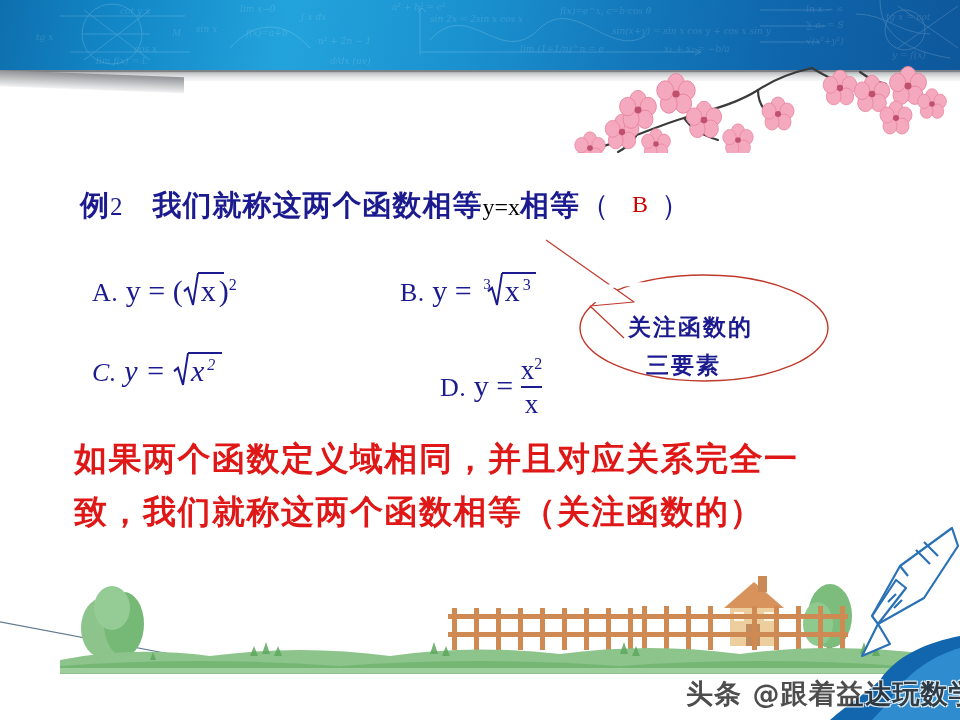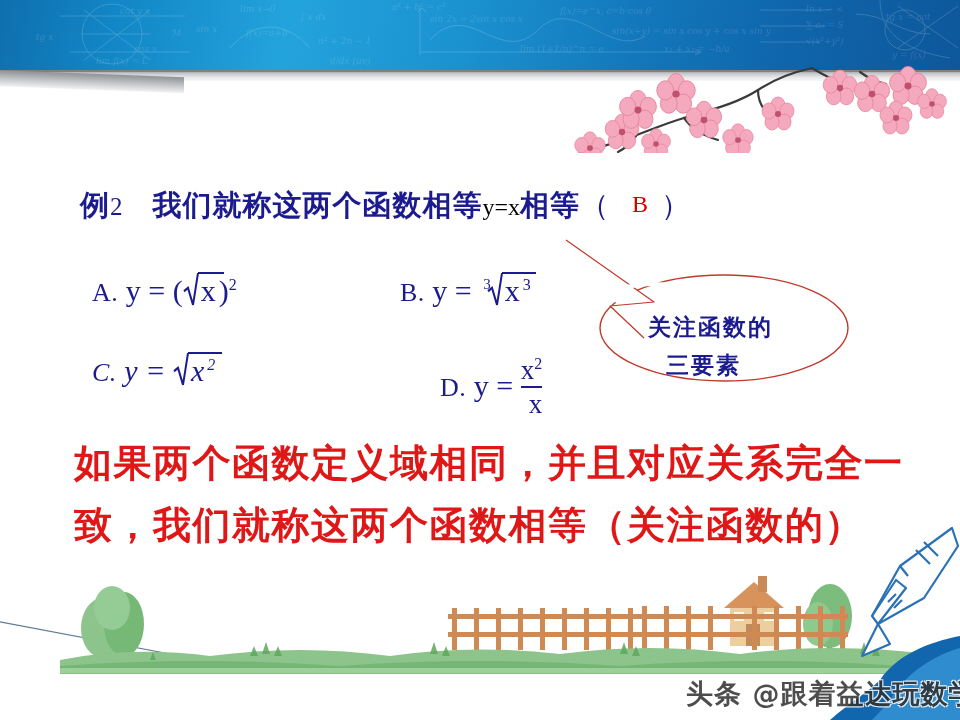--- a/index.html
+++ b/index.html
@@ -40,37 +40,37 @@
   .opt .lbl{font-size:26px;letter-spacing:.5px;}
   .opt .eq{font-size:30px;}
   .sup{font-size:16px;vertical-align:super;}
   .idx{font-size:15px;position:relative;top:-12px;left:4px;}
 
   .radical{display:inline-block;position:relative;padding-left:16px;padding-top:3px;}
   .radical .bar{position:absolute;left:15px;top:0px;height:2px;background:#1b1b8f;}
   .radical .tick{position:absolute;left:0;top:0;width:16px;height:100%;}
   .radicand{display:inline-block;padding:1px 3px 0 2px;}
 
-  .frac{display:inline-block;text-align:right;vertical-align:middle;position:relative;top:-2px;}
+  .frac{display:inline-block;text-align:center;vertical-align:middle;position:relative;top:-2px;}
   .frac .n{display:block;font-size:27px;line-height:1.05;}
   .frac .d{display:block;font-size:27px;line-height:1.05;}
   .frac .rule{display:block;height:2px;background:#1b1b8f;margin:2px 0;}
 
   
-  .callout{position:absolute;left:548px;top:228px;width:320px;height:172px;}
+  .callout{position:absolute;left:528px;top:228px;width:320px;height:172px;}
   .callout-text{position:absolute;left:0;top:0;width:320px;height:172px;}
   .ctext{position:absolute;color:#1b1b8f;font-weight:700;font-size:23px;letter-spacing:2px;
      font-family:"DejaVu Serif","Liberation Serif",serif;white-space:nowrap;}
   .ctext.l1{left:100px;top:84px;}
   .ctext.l2{left:118px;top:122px;}
 
   
   .concl{position:absolute;left:74px;top:432px;width:840px;color:#e01717;
      font-family:"DejaVu Serif","Liberation Serif",serif;font-weight:700;
-     font-size:38px;line-height:1.62;letter-spacing:1.5px;}
+     font-size:33px;line-height:1.62;letter-spacing:1.5px;}
   .concl div{white-space:nowrap;}
 
   
   .scene{position:absolute;left:0;top:520px;width:960px;height:200px;}
   .watermark{position:absolute;left:686px;top:676px;font-size:27px;color:#2f2f2f;
      font-weight:700;letter-spacing:1px;font-family:"DejaVu Sans","Liberation Sans",sans-serif;
      text-shadow:1px 1px 0 #ffffff,-1px -1px 0 #ffffff,1px -1px 0 #fff,-1px 1px 0 #fff;
      white-space:nowrap;opacity:.85;}
 </style>
 </head>

